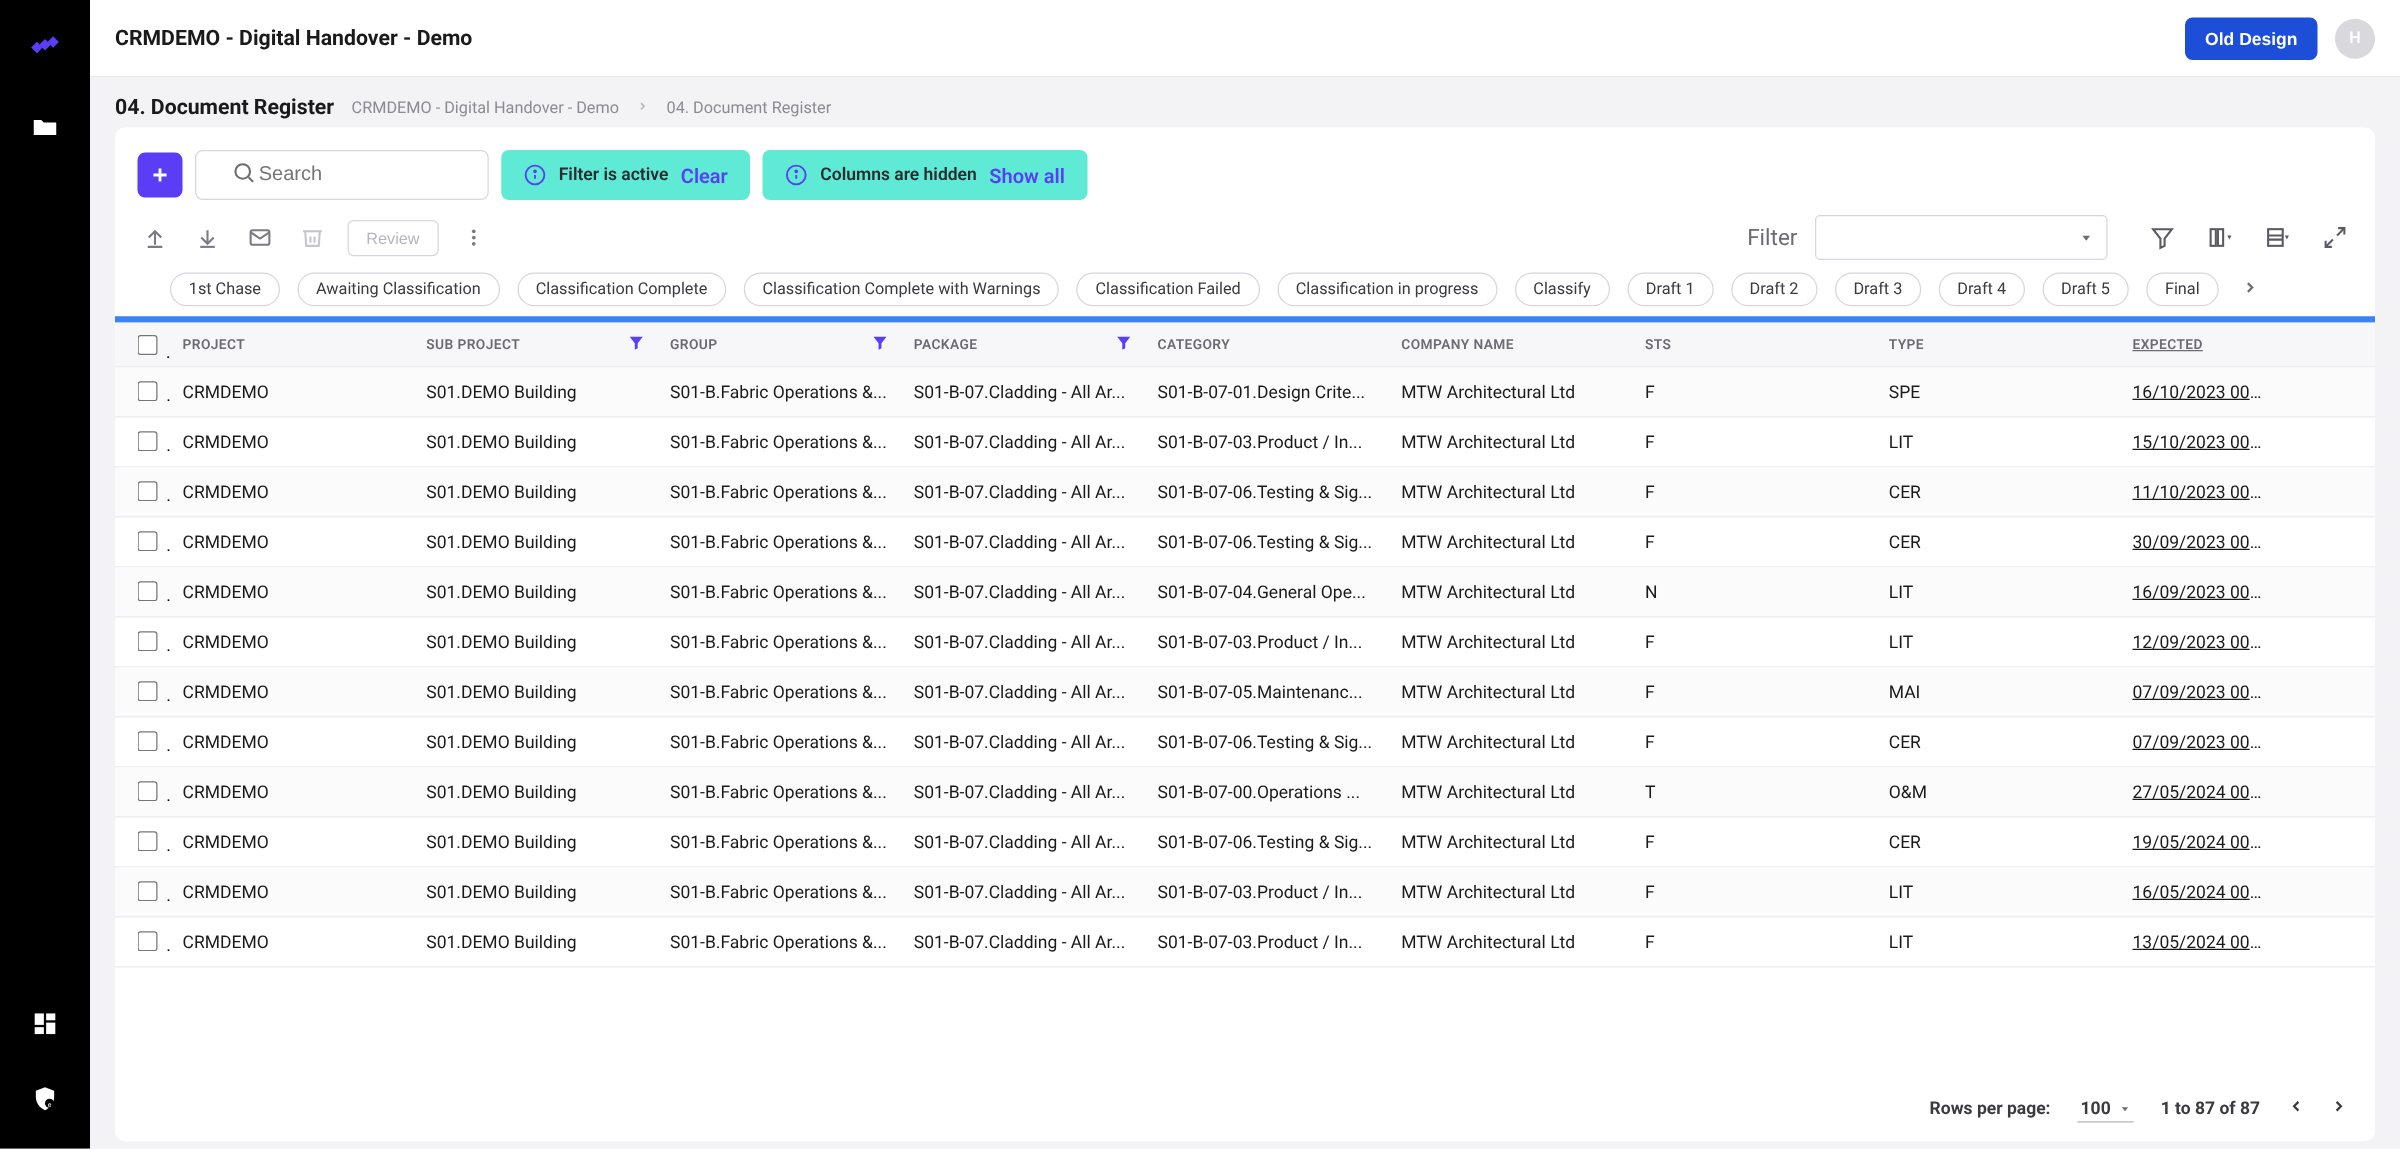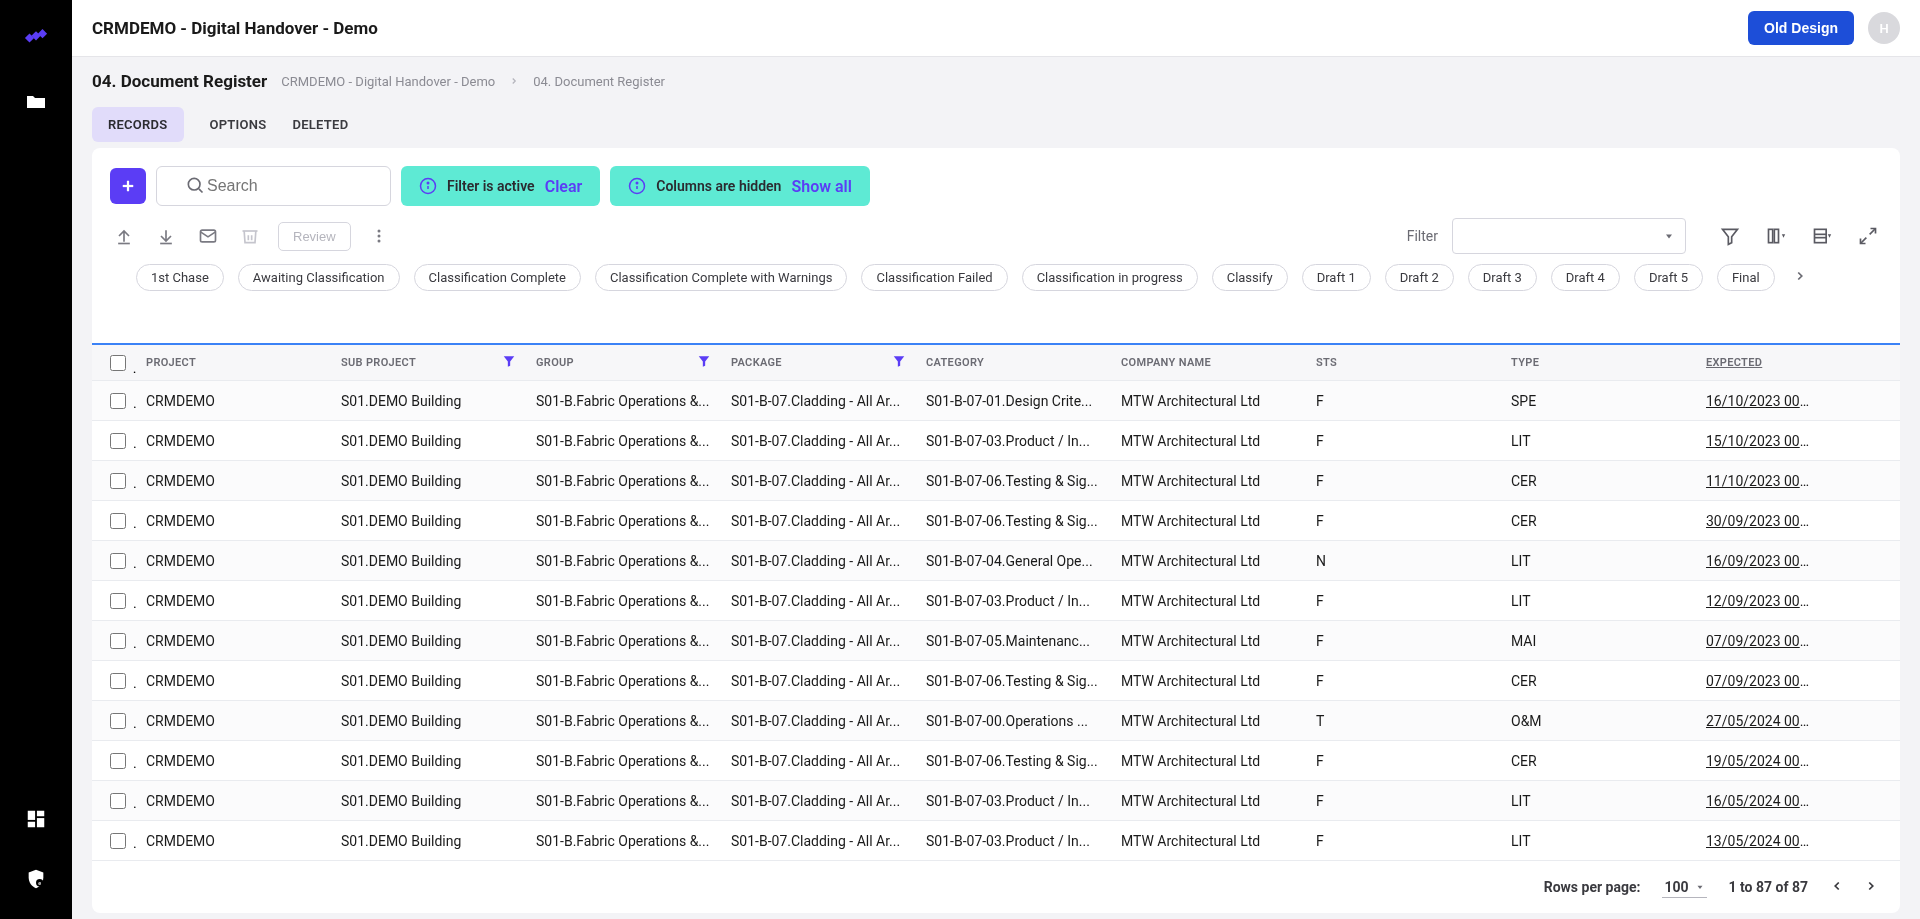--- a/index.html
+++ b/index.html
@@ -144,21 +144,21 @@
   }
   .btn-review {
     border: 1px solid #d6d6de;
     border-radius: 5px;
     background: #fff;
     padding: 6px 14px;
     color: #b5b5bd;
     font-size: 13px;
   }
   .toolbar2-spacer { flex: 1; }
-  .filter-label { color: #6b6b73; font-size: 14px; }
+  .filter-label { color: #6b6b73; font-size: 18px; }
   .filter-select {
     border: 1px solid #d6d6de;
     border-radius: 4px;
     height: 36px;
     width: 234px;
     display: flex; align-items: center; justify-content: flex-end;
     padding: 0 10px;
   }
   .right-icons { display: flex; gap: 18px; align-items: center; margin-left: 16px; }
 
@@ -176,22 +176,21 @@
     white-space: nowrap;
     cursor: pointer;
     background: #fff;
   }
   .chip-row-more { color: #6b6b73; cursor: pointer; padding: 4px; }
 
   .table-wrap {
     flex: 1;
     overflow: hidden;
     position: relative;
-    border-top: 2px solid #3b82f6;
-    margin-top: 44px;
+    border-top: 5px solid #3b82f6;
   }
   .thead, .trow {
     display: flex;
     align-items: center;
     border-bottom: 1px solid #e9ebef;
   }
   .thead { height: 36px; background: #f7f7f9; font-size: 11px; letter-spacing: 0.03em; color: #6b6b73; font-weight: 600; text-transform: uppercase; }
   .trow { height: 40px; font-size: 14px; }
   .trow.even { background: #fbfbfc; }
   .cell { padding: 0 10px; white-space: nowrap; overflow: hidden; text-overflow: ellipsis; }
@@ -275,26 +274,20 @@
         <div class="breadcrumb-row">
           <span class="page-title">04. Document Register</span>
           <span class="crumb">CRMDEMO - Digital Handover - Demo</span>
           <span class="crumb-sep">
             <svg width="10" height="10" viewBox="0 0 24 24" fill="none" stroke="#b5b5bd" stroke-width="3">
                 <polyline points="9 18 15 12 9 6"></polyline>
               </svg>
           </span>
           <span class="crumb">04. Document Register</span>
         </div>
-        <div class="tabs">
-
-        <div class="tab active">RECORDS</div>
-            <div class="tab">OPTIONS</div>
-            <div class="tab">DELETED</div>
-          </div>
       </div>
 
       <div class="panel">
 
         <div class="toolbar1">
           <div class="btn-add">
             <svg width="18" height="18" viewBox="0 0 24 24" fill="none" stroke="#fff" stroke-width="3">
                 <line x1="12" y1="5" x2="12" y2="19"></line>
                 <line x1="5" y1="12" x2="19" y2="12"></line>
               </svg>

